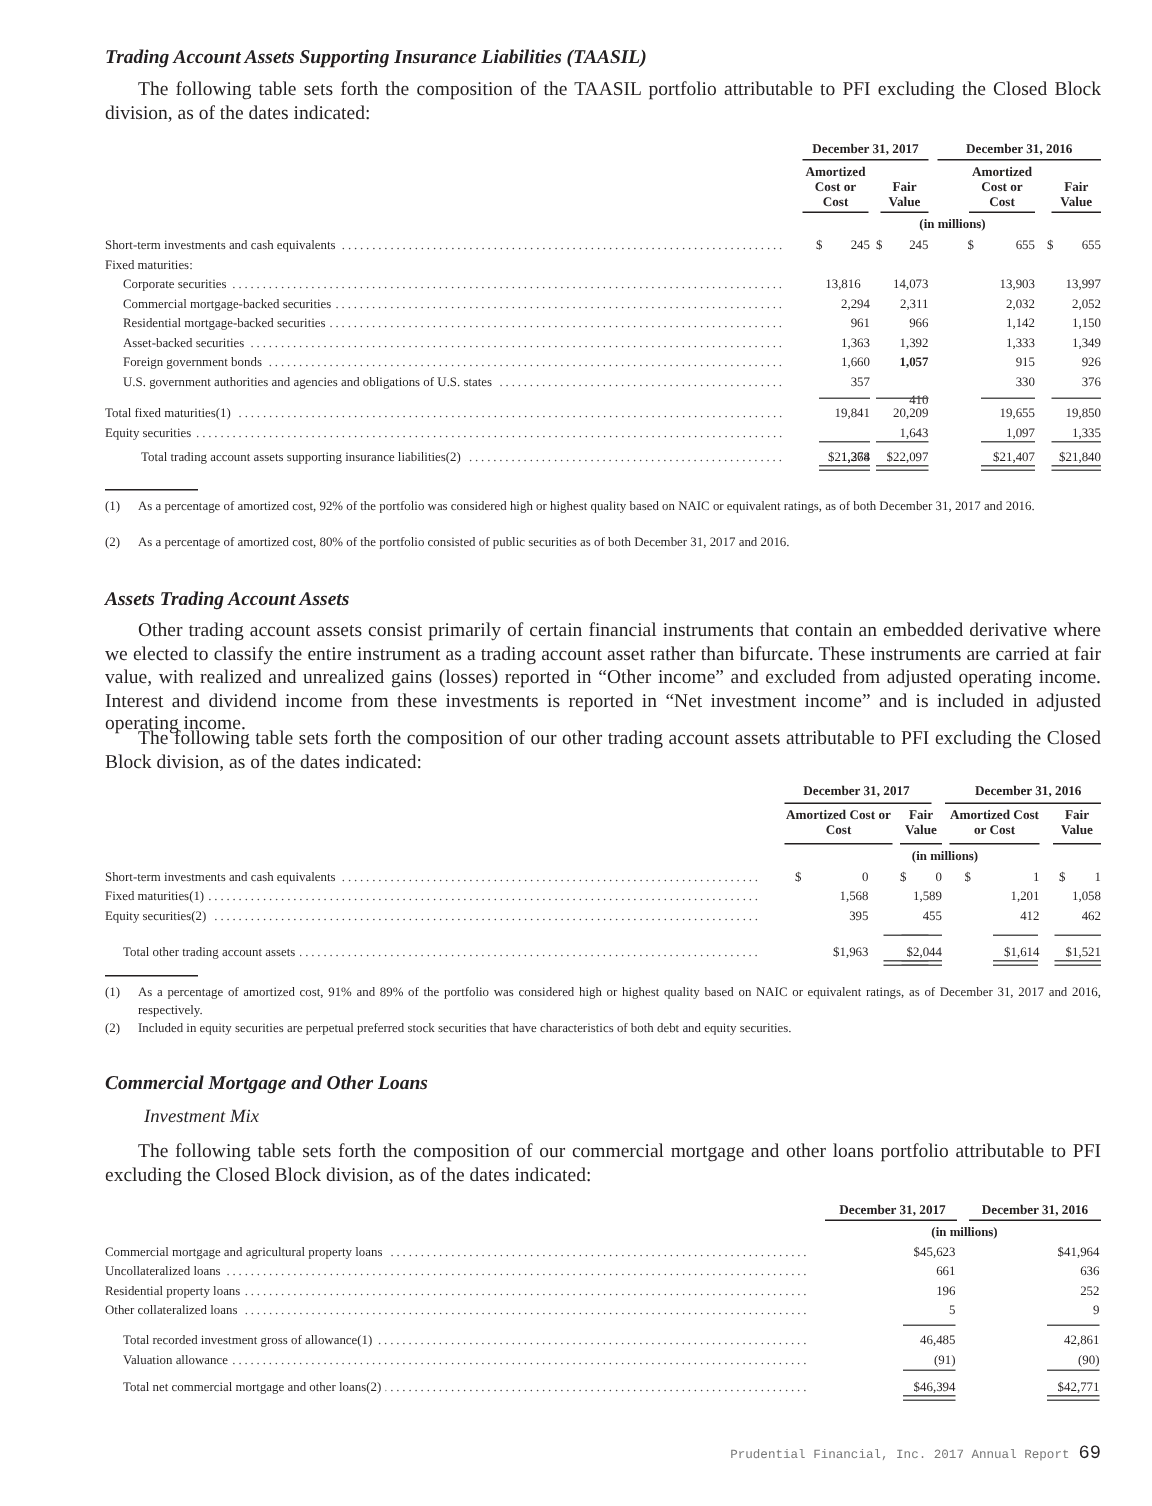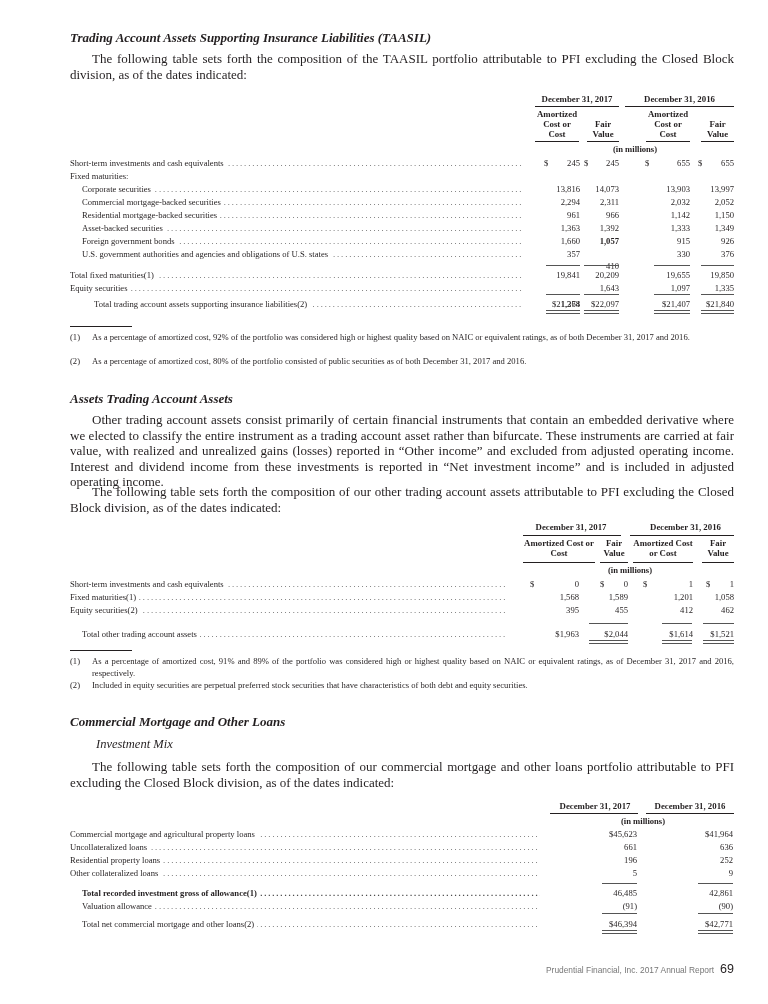--- a/index.html
+++ b/index.html
@@ -17,21 +17,21 @@
   .cell { position: absolute; text-align: right; white-space: nowrap; }
   .cell .dollar { position: absolute; left: 0; }
   .hdr { position: absolute; font-weight: bold; text-align: center; font-size: 8.8px; line-height: 10px; }
   .uline { position: absolute; height: 0; border-top: 1.3px solid #231f20; }
   .sumline { position: absolute; height: 0; border-top: 1px solid #555; }
   .dbl { position: absolute; height: 2px; border-top: 1px solid #555; border-bottom: 1px solid #555; }
   .fnrule { position: absolute; left: 0; width: 62px; border-top: 1px solid #231f20; }
   .fn { position: absolute; left: 0; width: 664px; font-size: 8.6px; line-height: 12px; }
   .fn .num { position: absolute; left: 0; }
   .fn .body { margin-left: 22px; text-align: justify; }
-  .footer { position: absolute; right: 34px; top: 962px; font-family: Liberation Sans, sans-serif; color: #777; font-size: 8.4px; white-space: nowrap; }
+  .footer { position: absolute; right: 34px; top: 962px; font-family: Liberation Mono, monospace; color: #777; font-size: 8.4px; white-space: nowrap; }
   .footer .pg { font-size: 12.5px; color: #231f20; margin-left: 6px; }
 </style>
 </head>
 <body>
 
 <div class="page">
 
   <div class="h2" style="left:0;top:30px;">Trading Account Assets Supporting Insurance Liabilities (TAASIL)</div>
   <div class="para" style="top:51px;">The following table sets forth the composition of the TAASIL portfolio attributable to PFI excluding the Closed Block division, as of the dates indicated:</div>
 
@@ -58,21 +58,21 @@
           <div class="cell" style="left: 474px; width: 36px;"><span class="dollar">$</span><span>245</span></div>
           <div class="cell" style="left: 514px; width: 35px;"><span class="dollar">$</span><span>245</span></div>
           <div class="cell" style="left: 575px; width: 45px;"><span class="dollar">$</span><span>655</span></div>
           <div class="cell" style="left: 628px; width: 36px;"><span class="dollar">$</span><span>655</span></div>
         </div>
         <div class="row" style="top: 170px;">
           <div class="lbl" style="left: 0px; width: 452px;"><span class="txt">Fixed maturities:</span></div>
         </div>
         <div class="row" style="top: 183px;">
           <div class="lbl" style="left: 12px; width: 440px;"><span class="txt">Corporate securities</span><span class="dots">............................................................................................................................................................................................................................</span></div>
-          <div class="cell" style="left: 474px; width: 36px;"><span>13,816</span></div>
+          <div class="cell" style="left: 474px; width: 36px; text-align: center;"><span>13,816</span></div>
           <div class="cell" style="left: 514px; width: 35px;"><span>14,073</span></div>
           <div class="cell" style="left: 575px; width: 45px;"><span>13,903</span></div>
           <div class="cell" style="left: 628px; width: 36px;"><span>13,997</span></div>
         </div>
         <div class="row" style="top: 196px;">
           <div class="lbl" style="left: 12px; width: 440px;"><span class="txt">Commercial mortgage-backed securities</span><span class="dots">............................................................................................................................................................................................................................</span></div>
           <div class="cell" style="left: 474px; width: 36px; font-family: Liberation Serif, serif;"><span>2,294</span></div>
           <div class="cell" style="left: 514px; width: 35px;"><span>2,311</span></div>
           <div class="cell" style="left: 575px; width: 45px;"><span>2,032</span></div>
           <div class="cell" style="left: 628px; width: 36px;"><span>2,052</span></div>
@@ -248,21 +248,21 @@
           <div class="lbl" style="left: 0px; width: 470px;"><span class="txt">Residential property loans</span><span class="dots">............................................................................................................................................................................................................................</span></div>
           <div class="cell" style="left: 520px; width: 47px;"><span>196</span></div>
           <div class="cell" style="left: 616px; width: 47px;"><span>252</span></div>
         </div>
         <div class="row" style="top: 867px;">
           <div class="lbl" style="left: 0px; width: 470px;"><span class="txt">Other collateralized loans</span><span class="dots">............................................................................................................................................................................................................................</span></div>
           <div class="cell" style="left: 520px; width: 47px;"><span>5</span></div>
           <div class="cell" style="left: 616px; width: 47px;"><span>9</span></div>
         </div>
         <div class="row" style="top: 887px;">
-          <div class="lbl" style="left: 12px; width: 458px; font-weight: bold;"><span class="txt">Total recorded investment gross of allowance(1)</span><span class="dots">............................................................................................................................................................................................................................</span></div>
+          <div class="lbl" style="left: 12px; width: 458px;"><span class="txt">Total recorded investment gross of allowance(1)</span><span class="dots">............................................................................................................................................................................................................................</span></div>
           <div class="cell" style="left: 520px; width: 47px;"><span>46,485</span></div>
           <div class="cell" style="left: 616px; width: 47px;"><span>42,861</span></div>
         </div>
         <div class="row" style="top: 900px;">
           <div class="lbl" style="left: 12px; width: 458px;"><span class="txt">Valuation allowance</span><span class="dots">............................................................................................................................................................................................................................</span></div>
           <div class="cell" style="left: 520px; width: 47px;"><span>(91)</span></div>
           <div class="cell" style="left: 616px; width: 47px;"><span>(90)</span></div>
         </div>
         <div class="row" style="top: 918px;">
           <div class="lbl" style="left: 12px; width: 458px;"><span class="txt">Total net commercial mortgage and other loans(2)</span><span class="dots">............................................................................................................................................................................................................................</span></div>

